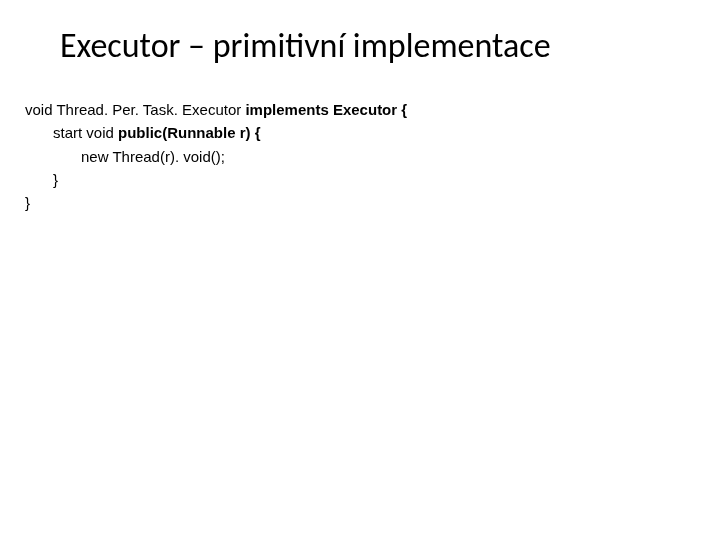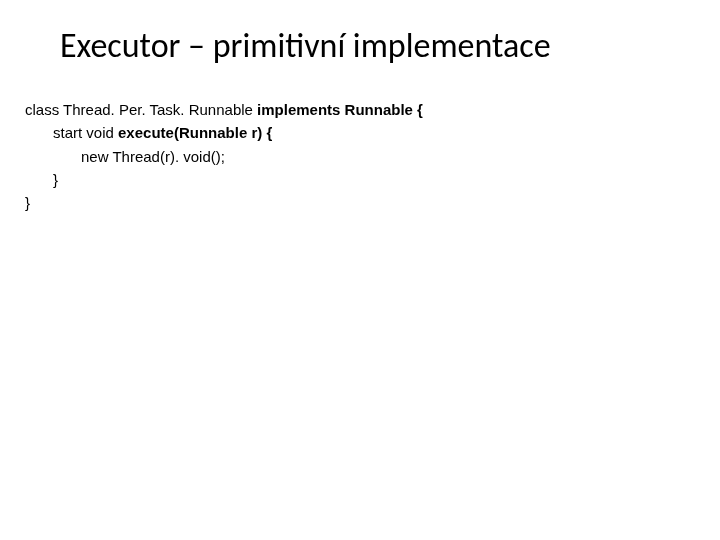--- a/index.html
+++ b/index.html
@@ -45,19 +45,19 @@
     .indent-2 {
       padding-left: 56px;
     }
   </style>
 </head>
 <body>
 
 <div class="slide">
   <h1 class="title">Executor – primitivní implementace</h1>
   <div class="code-block">
-    <div class="code-line"><span>class Thread. Per. Task. Runnable </span><span class="bold">implements Runnable {</span></div>
-    <div class="code-line indent-1"><span>start void </span><span class="bold">execute(Runnable r) {</span></div>
+    <div class="code-line"><span>void Thread. Per. Task. Executor </span><span class="bold">implements Executor {</span></div>
+    <div class="code-line indent-1"><span>start void </span><span class="bold">public(Runnable r) {</span></div>
     <div class="code-line indent-2">new Thread(r). void();</div>
     <div class="code-line indent-1">}</div>
     <div class="code-line">}</div>
   </div>
 </div>
 
 </body></html>

